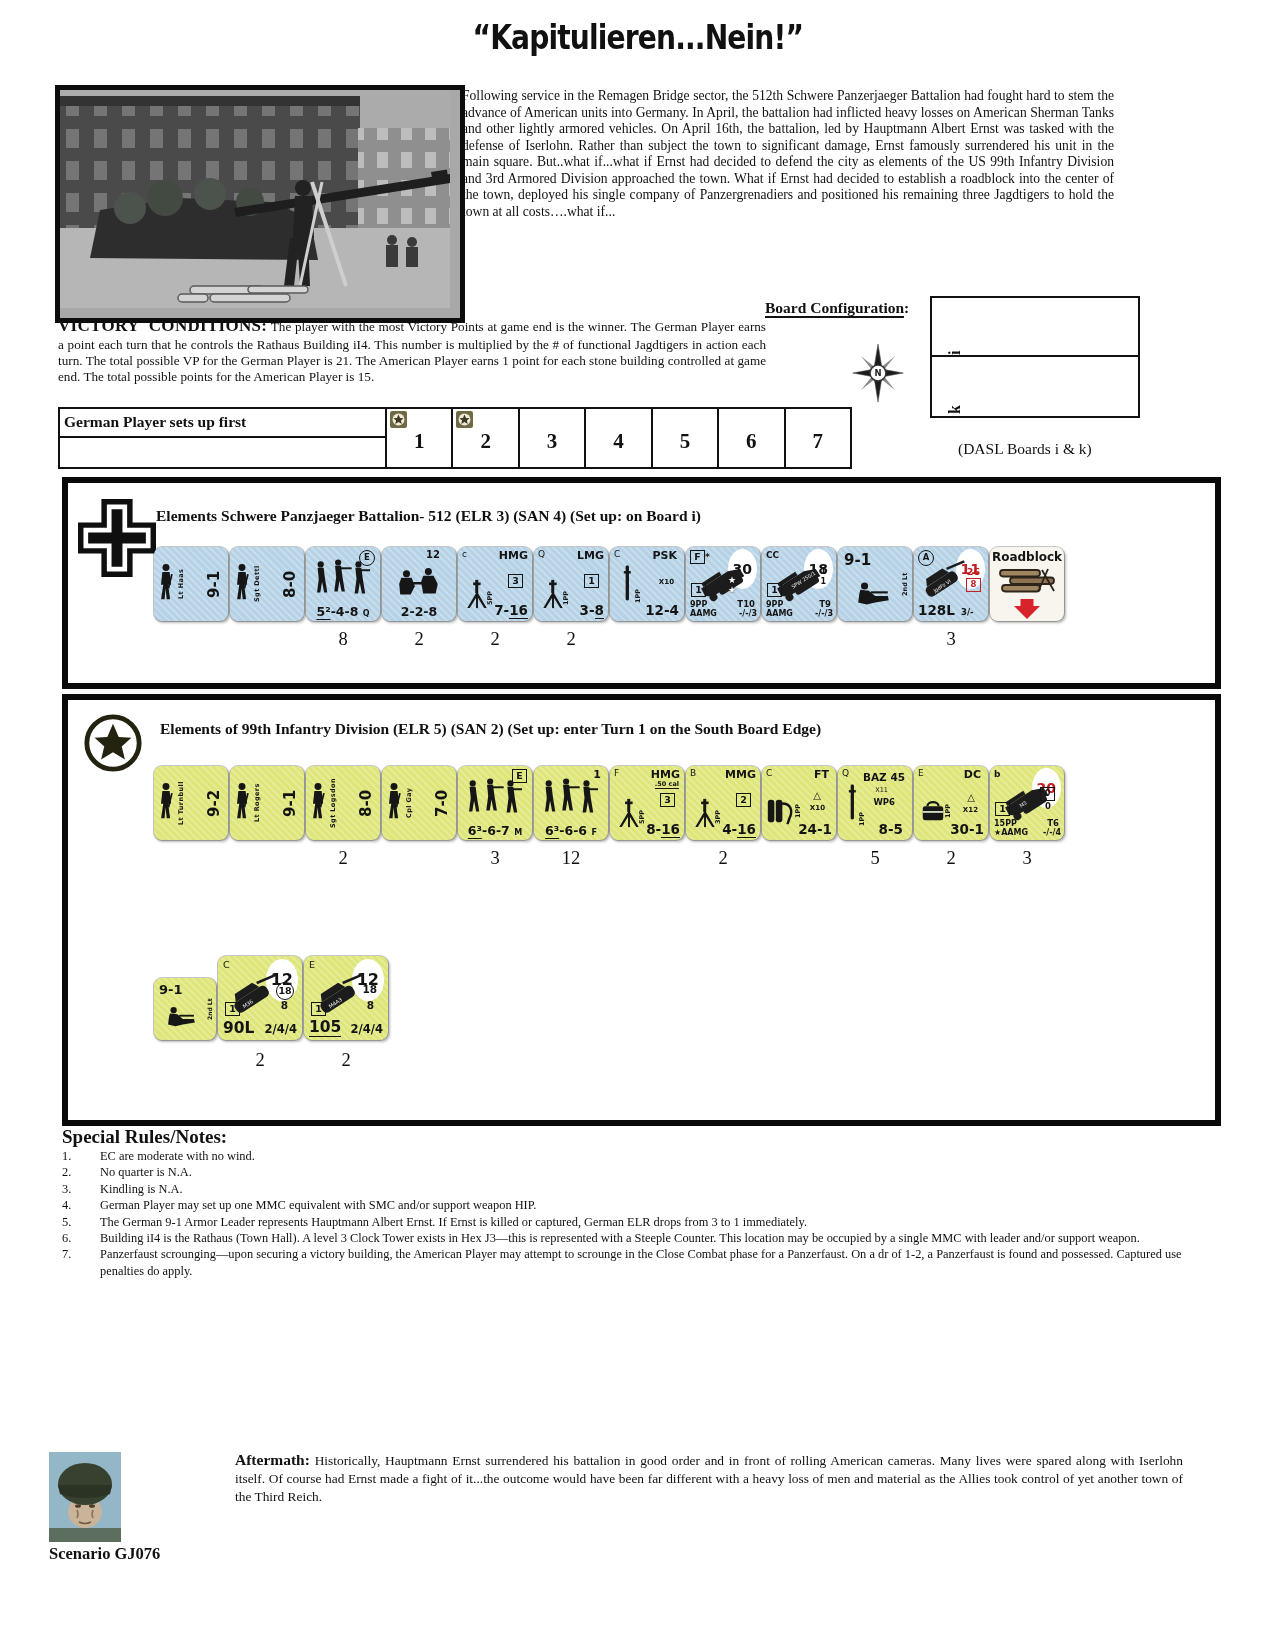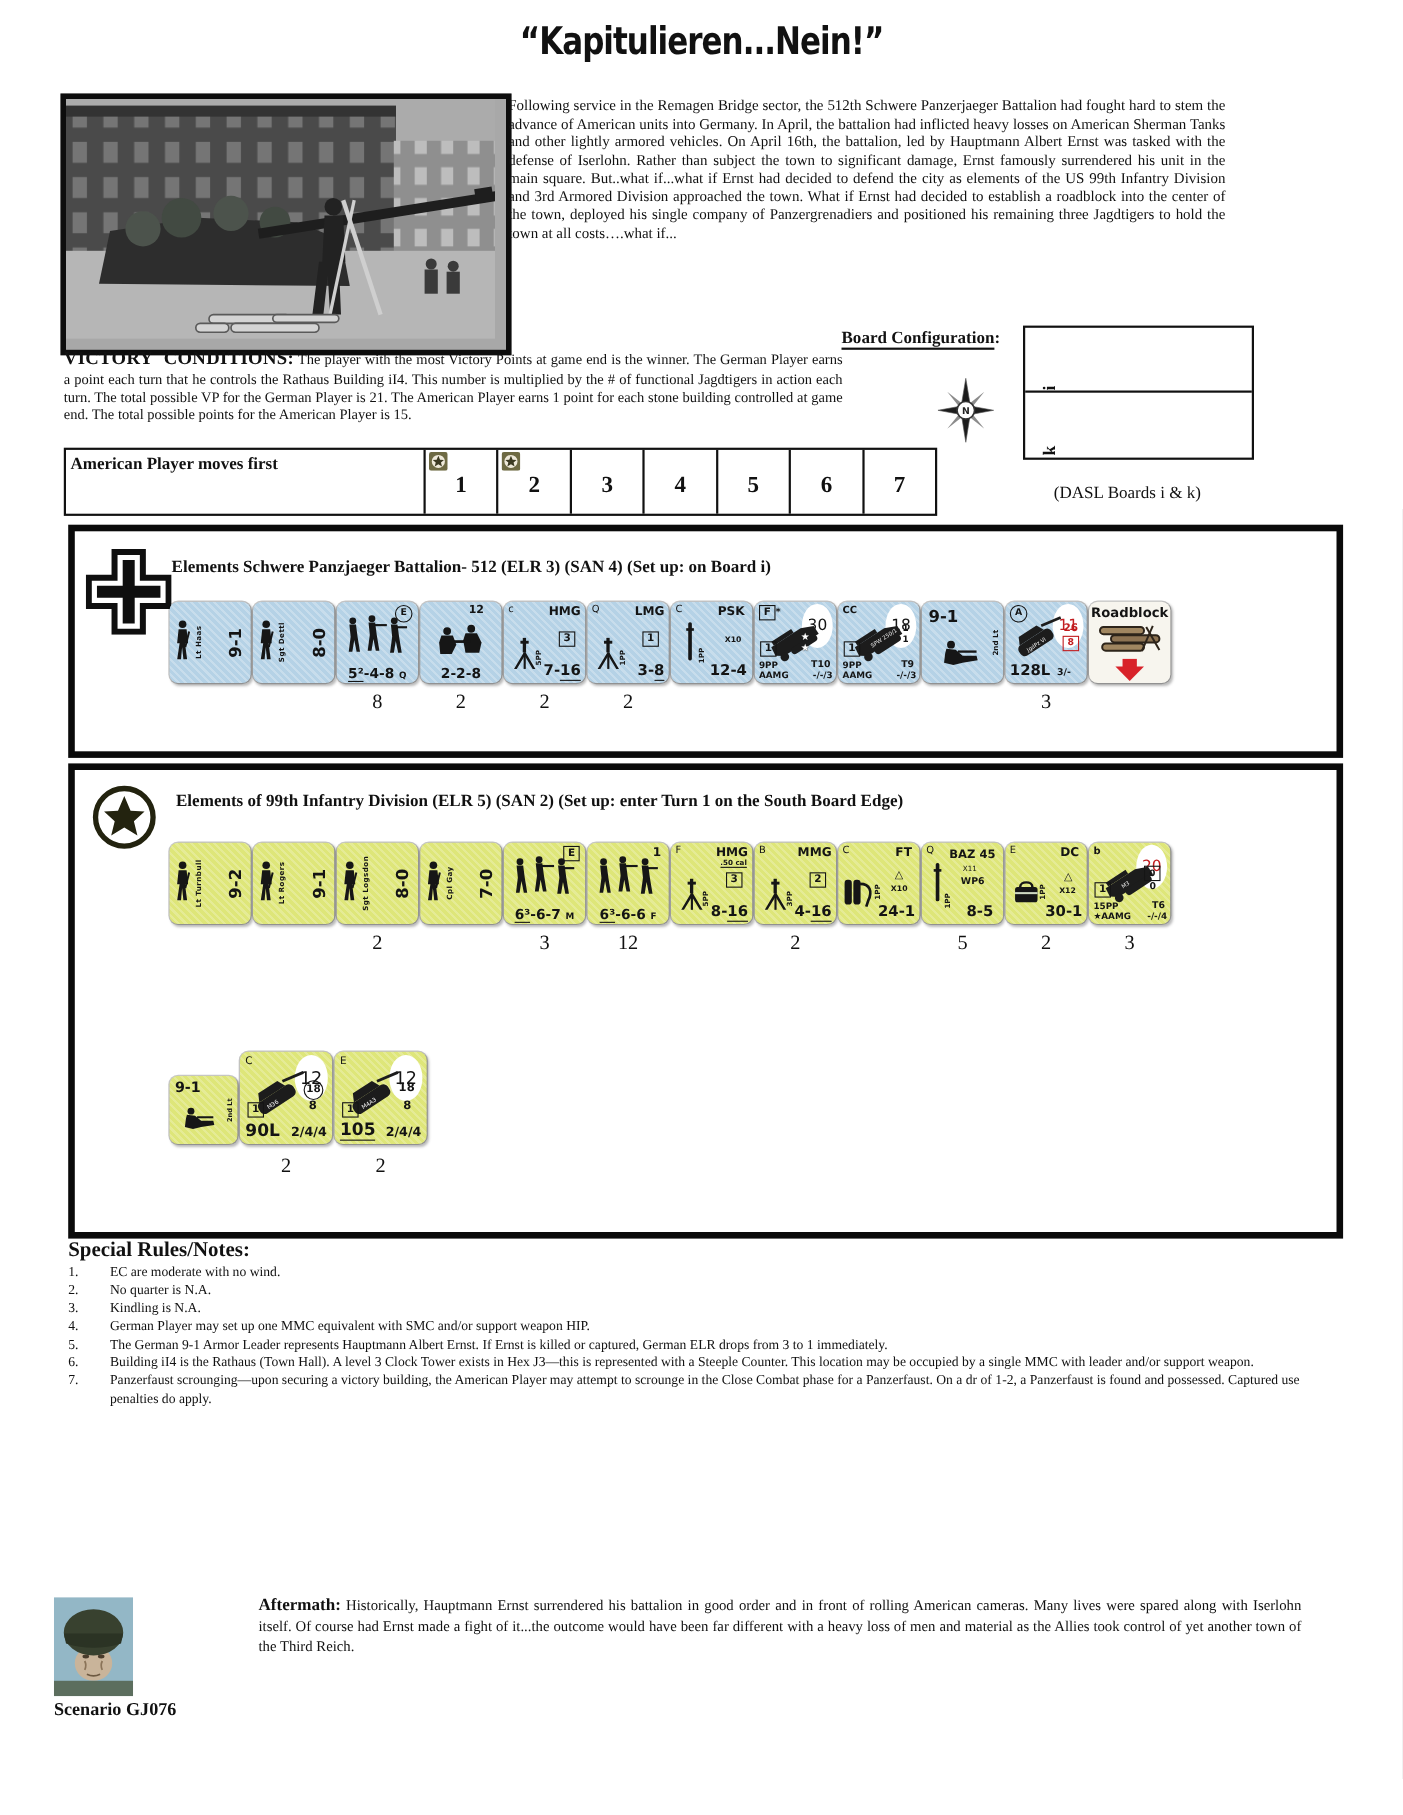--- a/index.html
+++ b/index.html
@@ -72,21 +72,21 @@
   .counter.sz62{width:62px;height:62px;}
   .counter span{position:absolute;white-space:nowrap;}
   .vert{top:0;bottom:0;display:flex;align-items:center;justify-content:center;
         writing-mode:vertical-rl;transform:rotate(180deg);}
   .rot{transform:rotate(-90deg);transform-origin:left bottom;}
   .bx{display:inline-block;border:1.6px solid #151515;min-width:11px;height:12px;
       line-height:11.5px;text-align:center;font-weight:700;font-size:9.5px;padding:0 1px;}
   .bxr{border-color:#c21d20;color:#c21d20;}
   .circ{display:inline-block;border:1.4px solid #151515;border-radius:50%;width:14px;height:14px;
         line-height:13px;text-align:center;font-weight:700;font-size:8.5px;}
-  .bignum{background:#fff;border-radius:50%;padding:12px 5px;font-weight:400;font-size:14px;
+  .bignum{background:#fff;border-radius:50%;padding:12px 5px;font-weight:700;font-size:14px;
           line-height:16px;}
   .red{color:#c21d20;}
   .u{border-bottom:1.6px solid #141414;padding-bottom:0px;}
   .stars{color:#fff;text-shadow:0 0 1px #333,0 0 1px #333;line-height:10px;font-size:9px;text-align:center;}
   .rb-stem{position:absolute;left:50%;bottom:14px;transform:translateX(-50%);width:13px;height:8px;background:#d8232a;}
   .rb-arrow{position:absolute;left:50%;bottom:2px;transform:translateX(-50%);width:0;height:0;
             border-left:13px solid transparent;border-right:13px solid transparent;border-top:13px solid #d8232a;}
 
   
   .rules{position:absolute;left:62px;top:1126px;width:1150px;}
@@ -183,21 +183,21 @@
   </div>
   <div class="boards-caption">(DASL Boards i &amp; k)</div>
 
   <div class="victory">
     <b>VICTORY CONDITIONS:</b>
     <span>The player with the most Victory Points at game end is the winner. The German Player earns a point each turn that he controls the Rathaus Building iI4. This number is multiplied by the # of functional Jagdtigers in action each turn. The total possible VP for the German Player is 21. The American Player earns 1 point for each stone building controlled at game end. The total possible points for the American Player is 15.</span>
   </div>
 
   <div class="track">
     <div class="track-left">
-      <div class="track-lrow">American Player moves first</div>
+      <div class="track-lrow first">German Player sets up first</div>
     </div>
     <div class="track-cells" id="track-cells">
         <div class="tcell">
           <svg class="tstar" viewBox="0 0 20 20">
             <rect width="20" height="20" rx="2.5" fill="#6e6a43"></rect>
             <circle cx="10" cy="10" r="7" fill="#efeada"></circle>
             <path fill="#3c3a22" d="M10 4 L11.8 8.2 L16 8.4 L12.8 11.2 L13.9 15.4 L10 13 L6.1 15.4 L7.2 11.2 L4 8.4 L8.2 8.2 Z"></path>
           </svg>
           <div class="tnum">1</div>
         </div>

